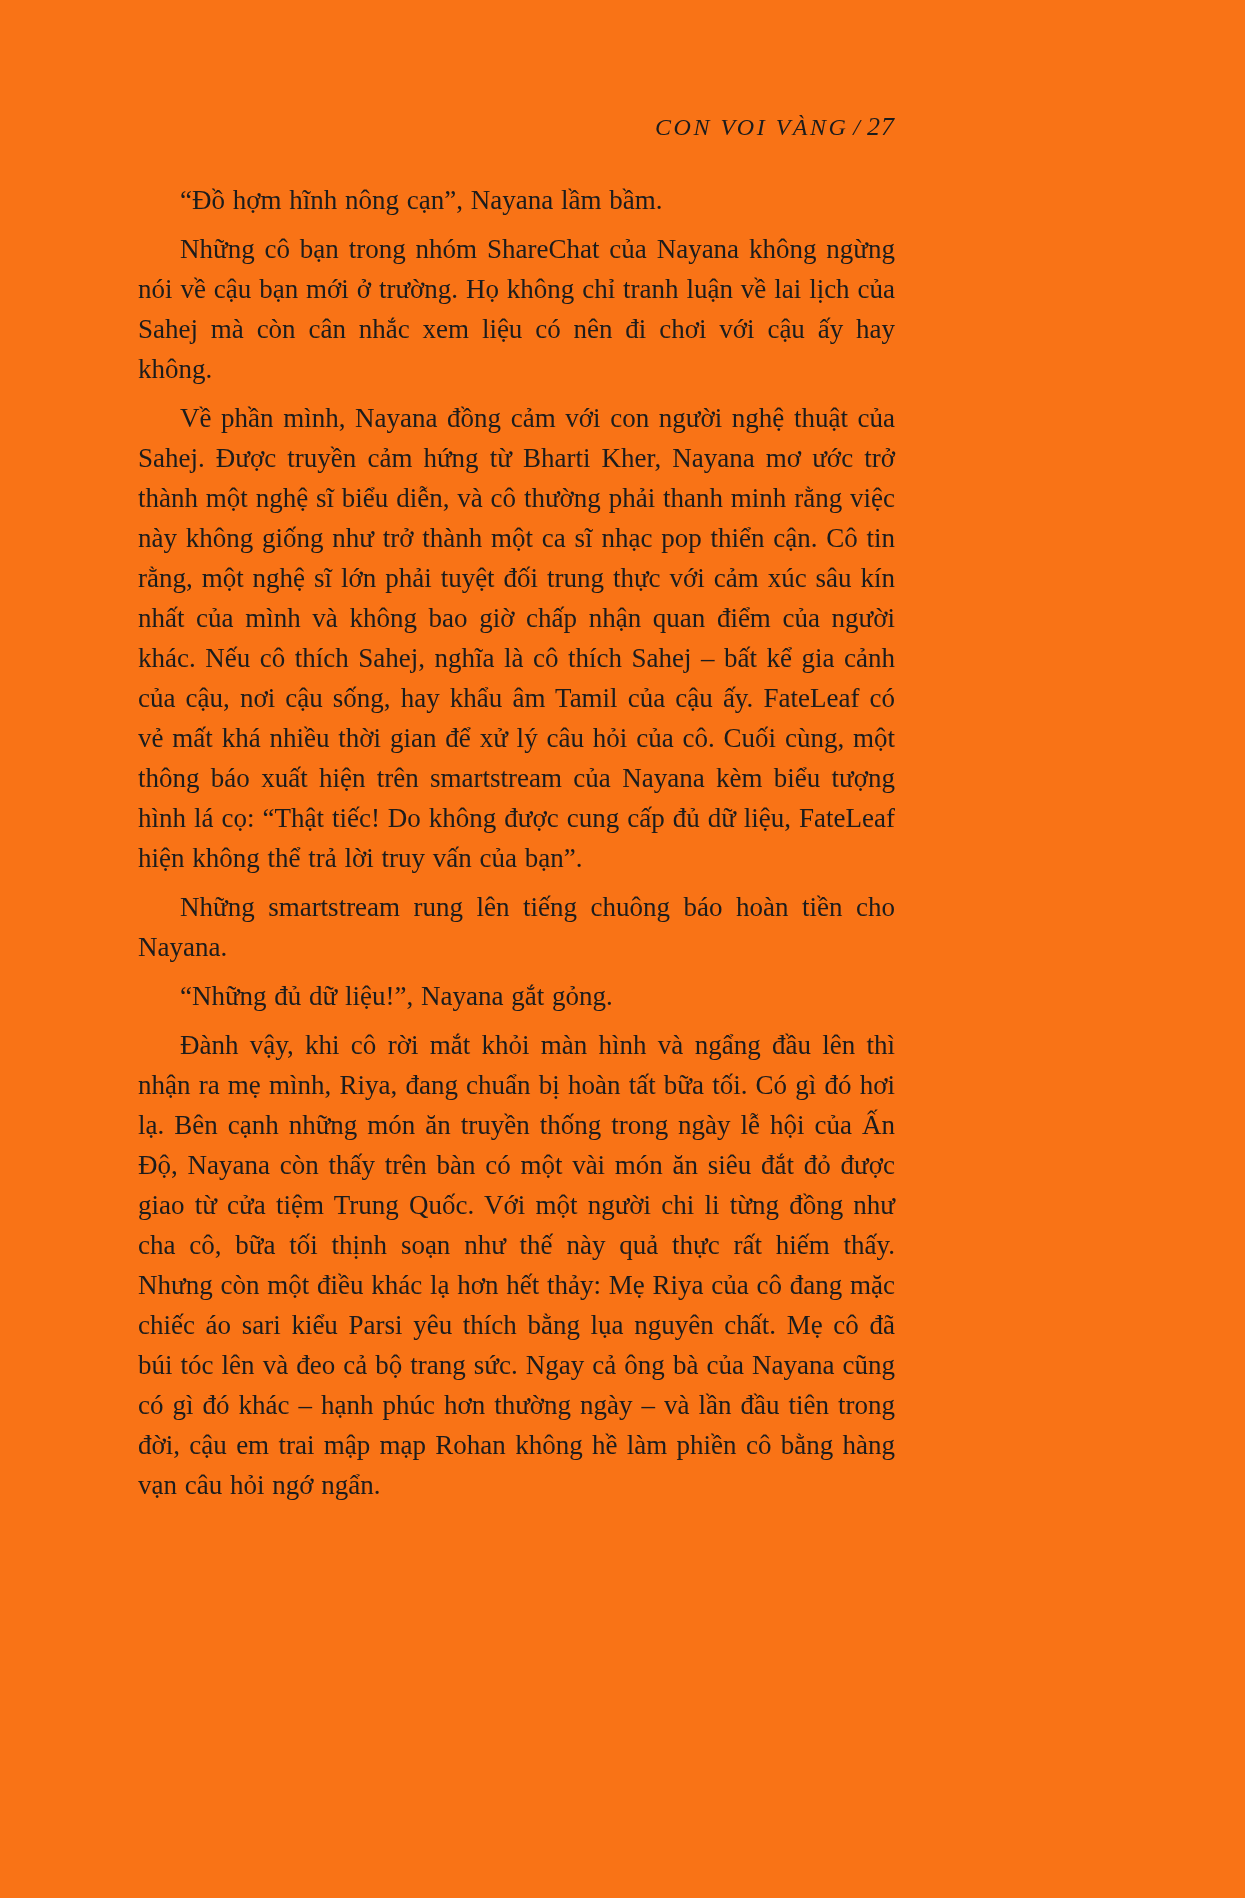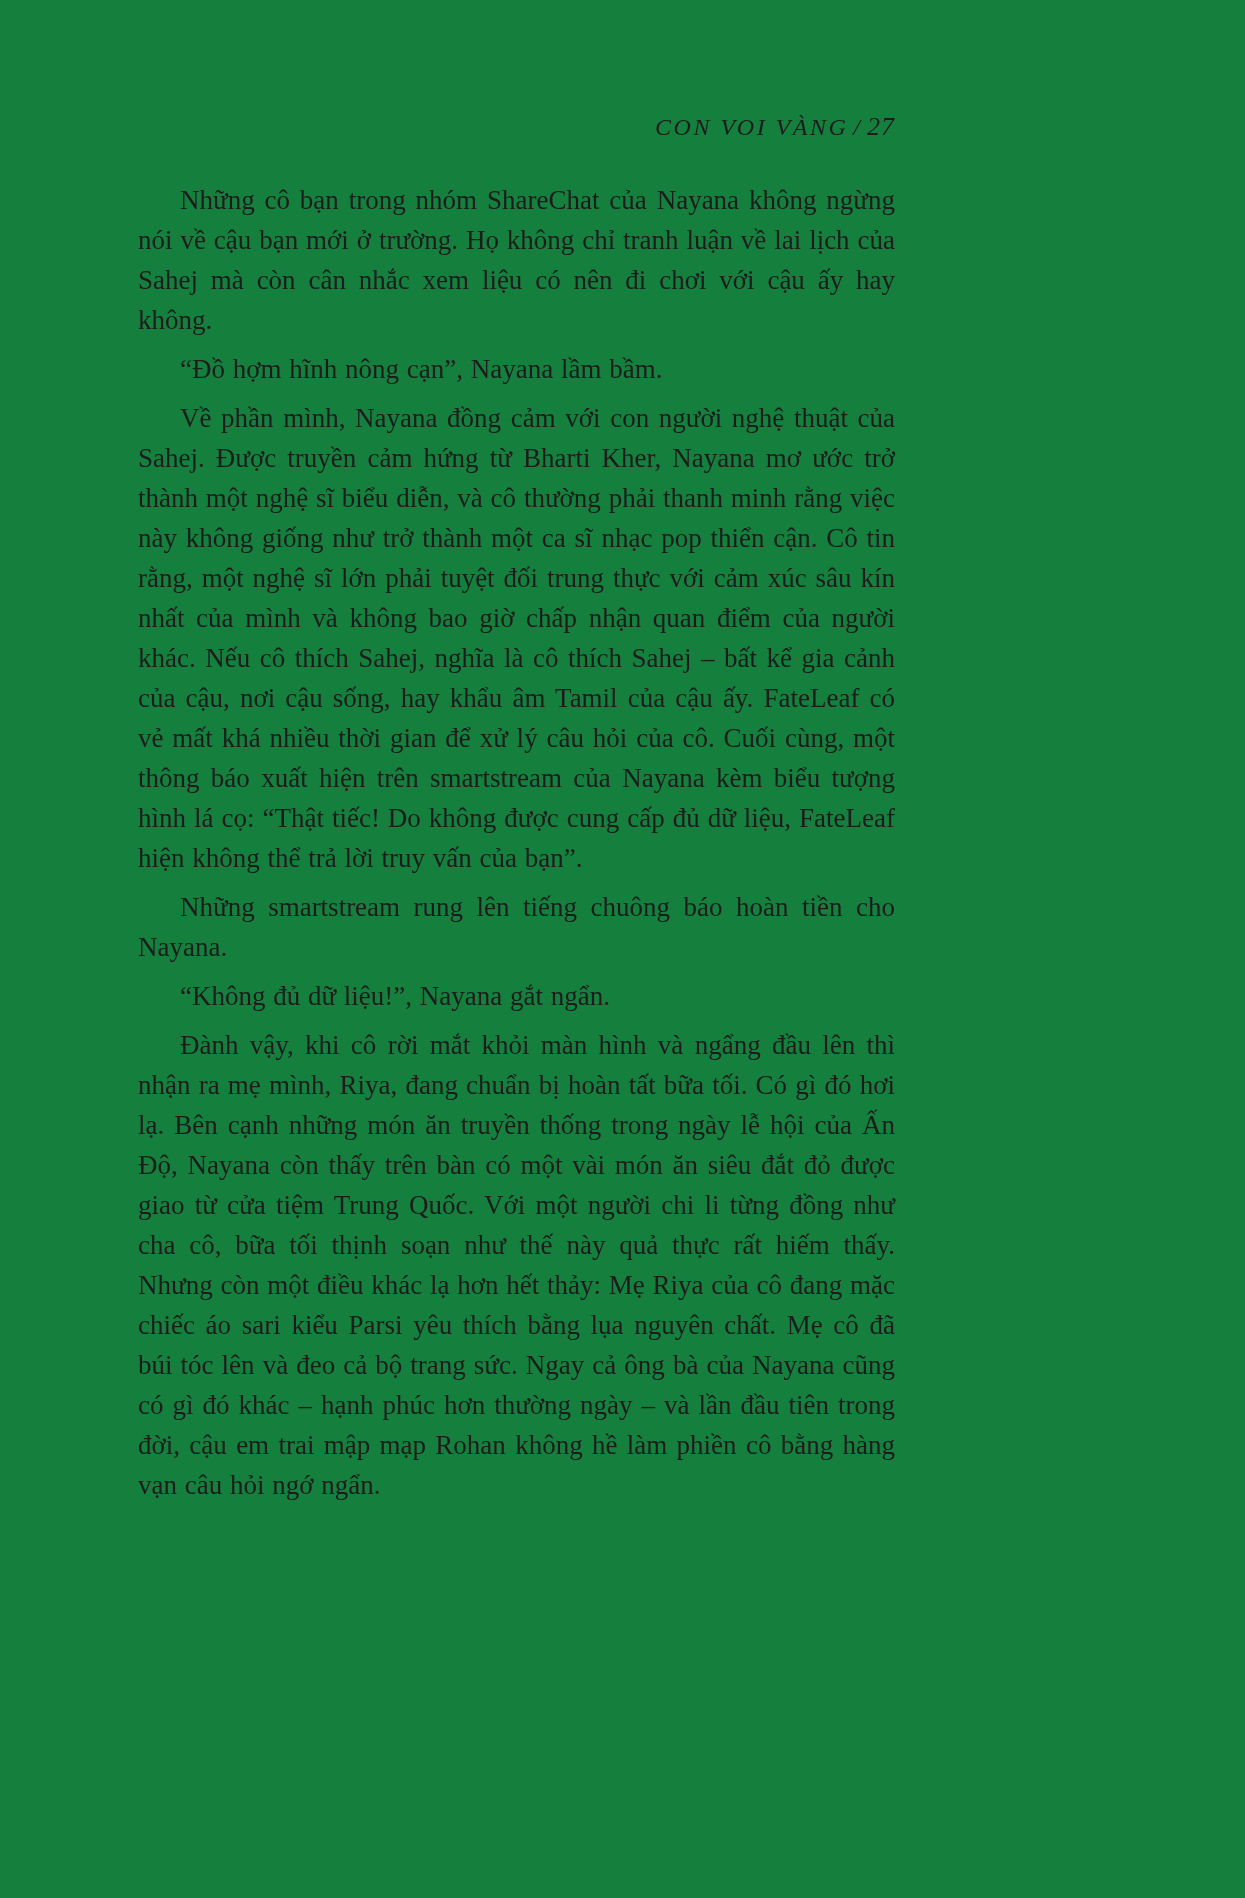--- a/index.html
+++ b/index.html
@@ -4,21 +4,21 @@
 <style>
   html, body {
     margin: 0;
     padding: 0;
     background: #ffffff;
   }
   .page {
     position: relative;
     width: 1245px;
     height: 1898px;
-    background: #15803d;
+    background: #f97316;
     overflow: hidden;
     font-family: "Liberation Serif", "DejaVu Serif", serif;
     color: #1c1c1c;
     box-sizing: border-box;
   }
   .text-block {
     position: absolute;
     left: 138px;
     top: 112px;
     width: 757px;
@@ -58,22 +58,22 @@
 <body>
 
 <div class="page">
   <div class="text-block">
 
     <div class="running-header">
       <span class="book-title">CON VOI VÀNG</span><span class="sep">/</span><span class="page-num">27</span>
     </div>
 
     <div class="body-text">
+      <p>“Đồ hợm hĩnh nông cạn”, Nayana lầm bầm.</p>
       <p>Những cô bạn trong nhóm ShareChat của Nayana không ngừng nói về cậu bạn mới ở trường. Họ không chỉ tranh luận về lai lịch của Sahej mà còn cân nhắc xem liệu có nên đi chơi với cậu ấy hay không.</p>
-      <p>“Đồ hợm hĩnh nông cạn”, Nayana lầm bầm.</p>
       <p>Về phần mình, Nayana đồng cảm với con người nghệ thuật của Sahej. Được truyền cảm hứng từ Bharti Kher, Nayana mơ ước trở thành một nghệ sĩ biểu diễn, và cô thường phải thanh minh rằng việc này không giống như trở thành một ca sĩ nhạc pop thiển cận. Cô tin rằng, một nghệ sĩ lớn phải tuyệt đối trung thực với cảm xúc sâu kín nhất của mình và không bao giờ chấp nhận quan điểm của người khác. Nếu cô thích Sahej, nghĩa là cô thích Sahej – bất kể gia cảnh của cậu, nơi cậu sống, hay khẩu âm Tamil của cậu ấy. FateLeaf có vẻ mất khá nhiều thời gian để xử lý câu hỏi của cô. Cuối cùng, một thông báo xuất hiện trên smartstream của Nayana kèm biểu tượng hình lá cọ: “Thật tiếc! Do không được cung cấp đủ dữ liệu, FateLeaf hiện không thể trả lời truy vấn của bạn”.</p>
       <p>Những smartstream rung lên tiếng chuông báo hoàn tiền cho Nayana.</p>
-      <p>“Không đủ dữ liệu!”, Nayana gắt ngẩn.</p>
+      <p>“Những đủ dữ liệu!”, Nayana gắt gỏng.</p>
       <p>Đành vậy, khi cô rời mắt khỏi màn hình và ngẩng đầu lên thì nhận ra mẹ mình, Riya, đang chuẩn bị hoàn tất bữa tối. Có gì đó hơi lạ. Bên cạnh những món ăn truyền thống trong ngày lễ hội của Ấn Độ, Nayana còn thấy trên bàn có một vài món ăn siêu đắt đỏ được giao từ cửa tiệm Trung Quốc. Với một người chi li từng đồng như cha cô, bữa tối thịnh soạn như thế này quả thực rất hiếm thấy. Nhưng còn một điều khác lạ hơn hết thảy: Mẹ Riya của cô đang mặc chiếc áo sari kiểu Parsi yêu thích bằng lụa nguyên chất. Mẹ cô đã búi tóc lên và đeo cả bộ trang sức. Ngay cả ông bà của Nayana cũng có gì đó khác – hạnh phúc hơn thường ngày – và lần đầu tiên trong đời, cậu em trai mập mạp Rohan không hề làm phiền cô bằng hàng vạn câu hỏi ngớ ngẩn.</p>
     </div>
 
   </div>
 </div>
 
 </body></html>

